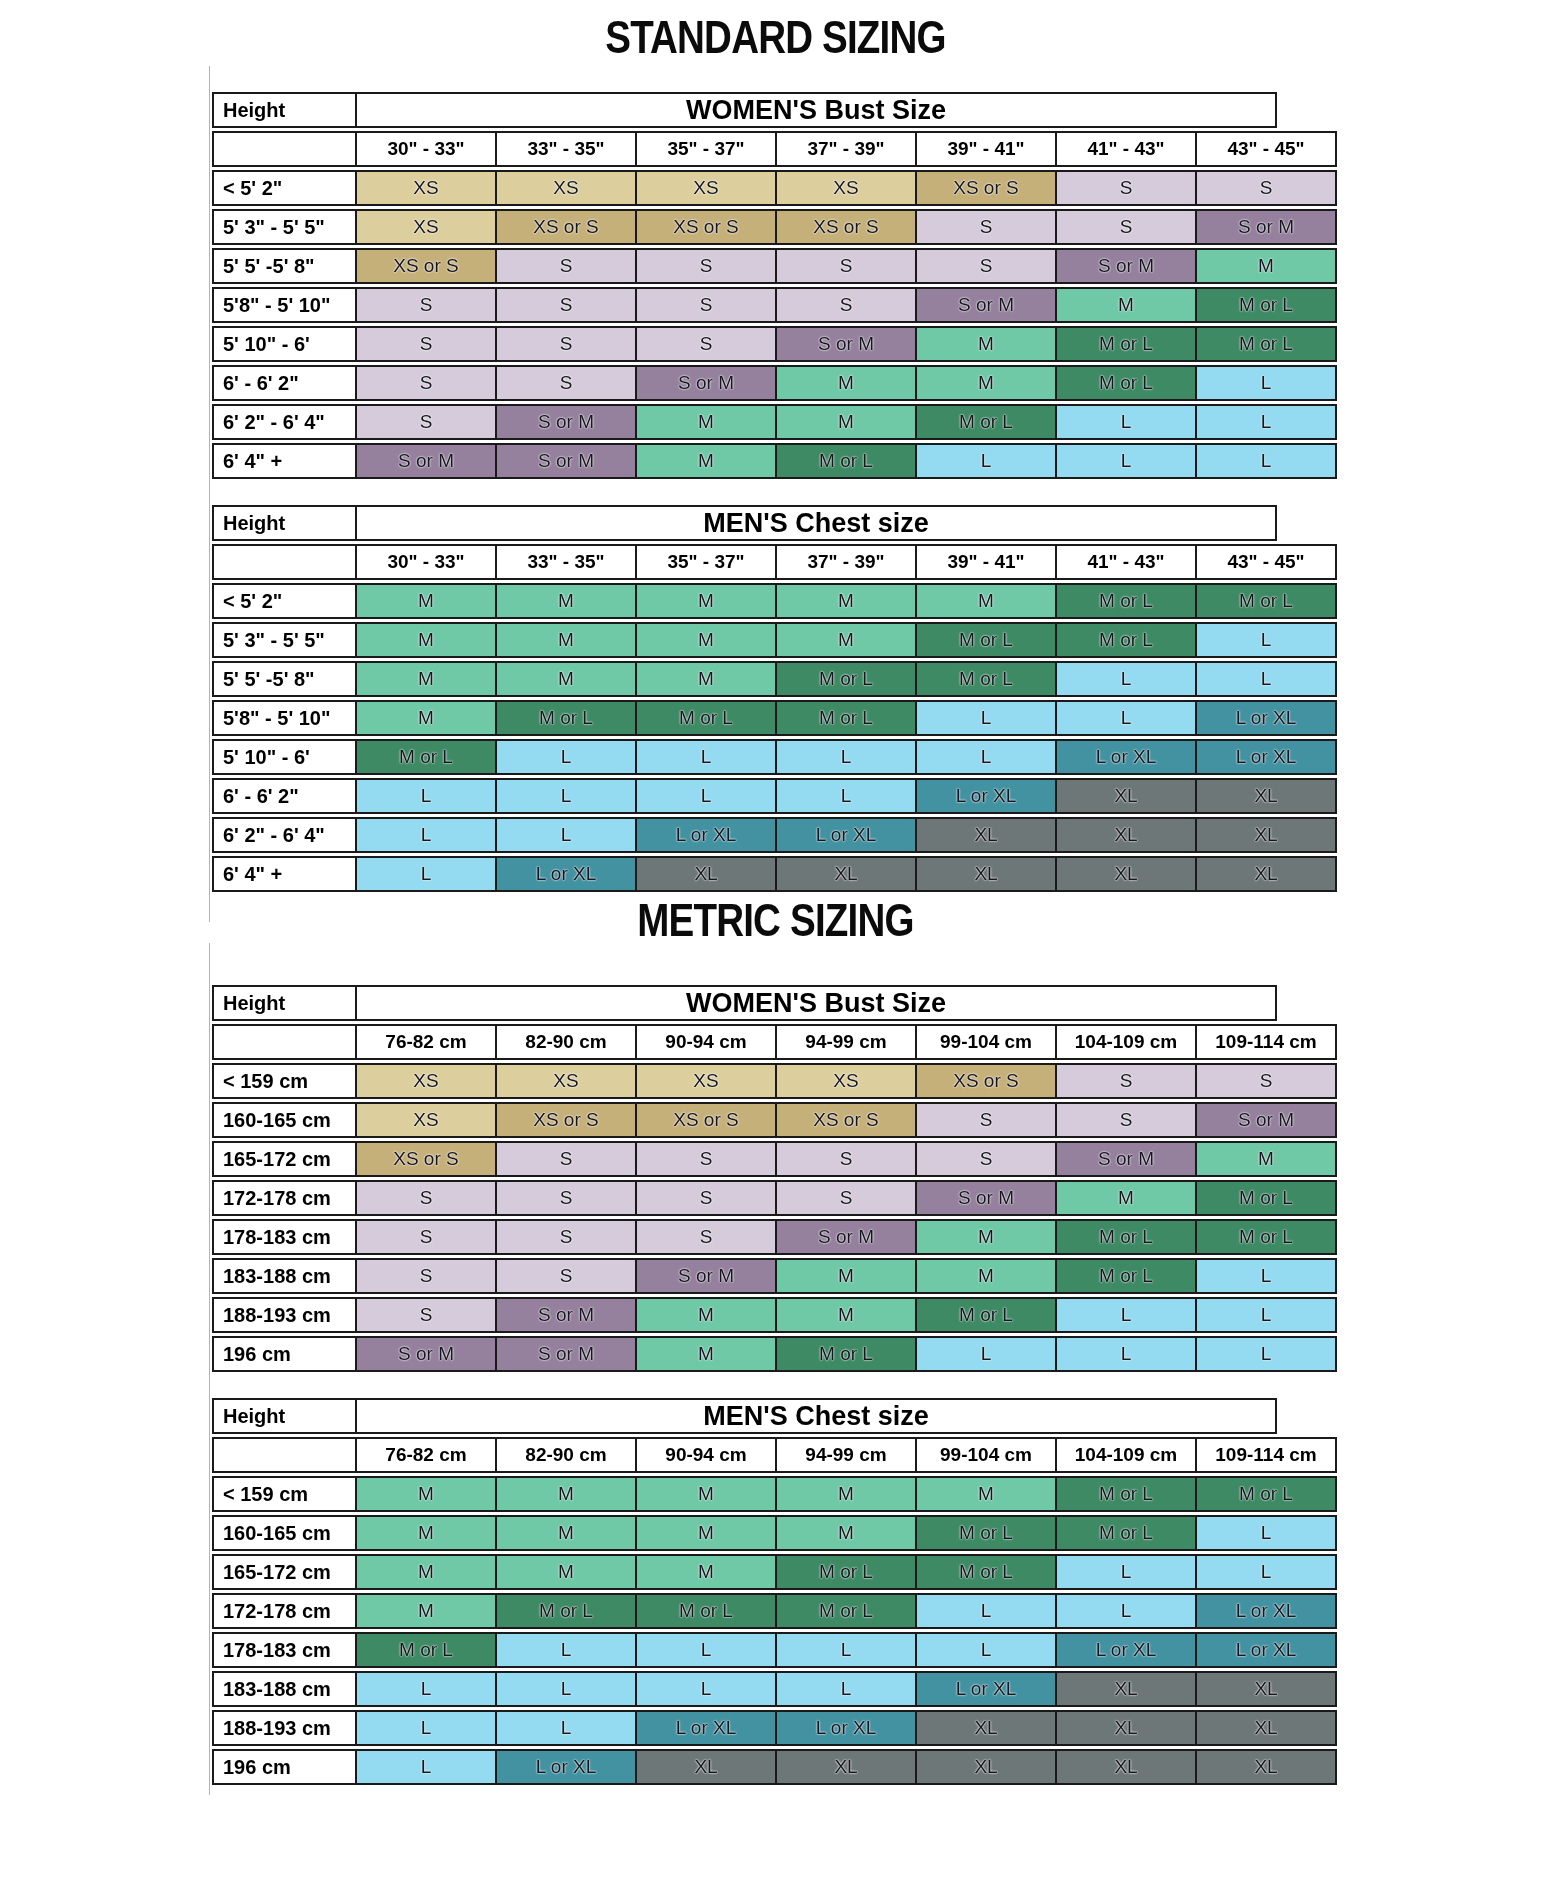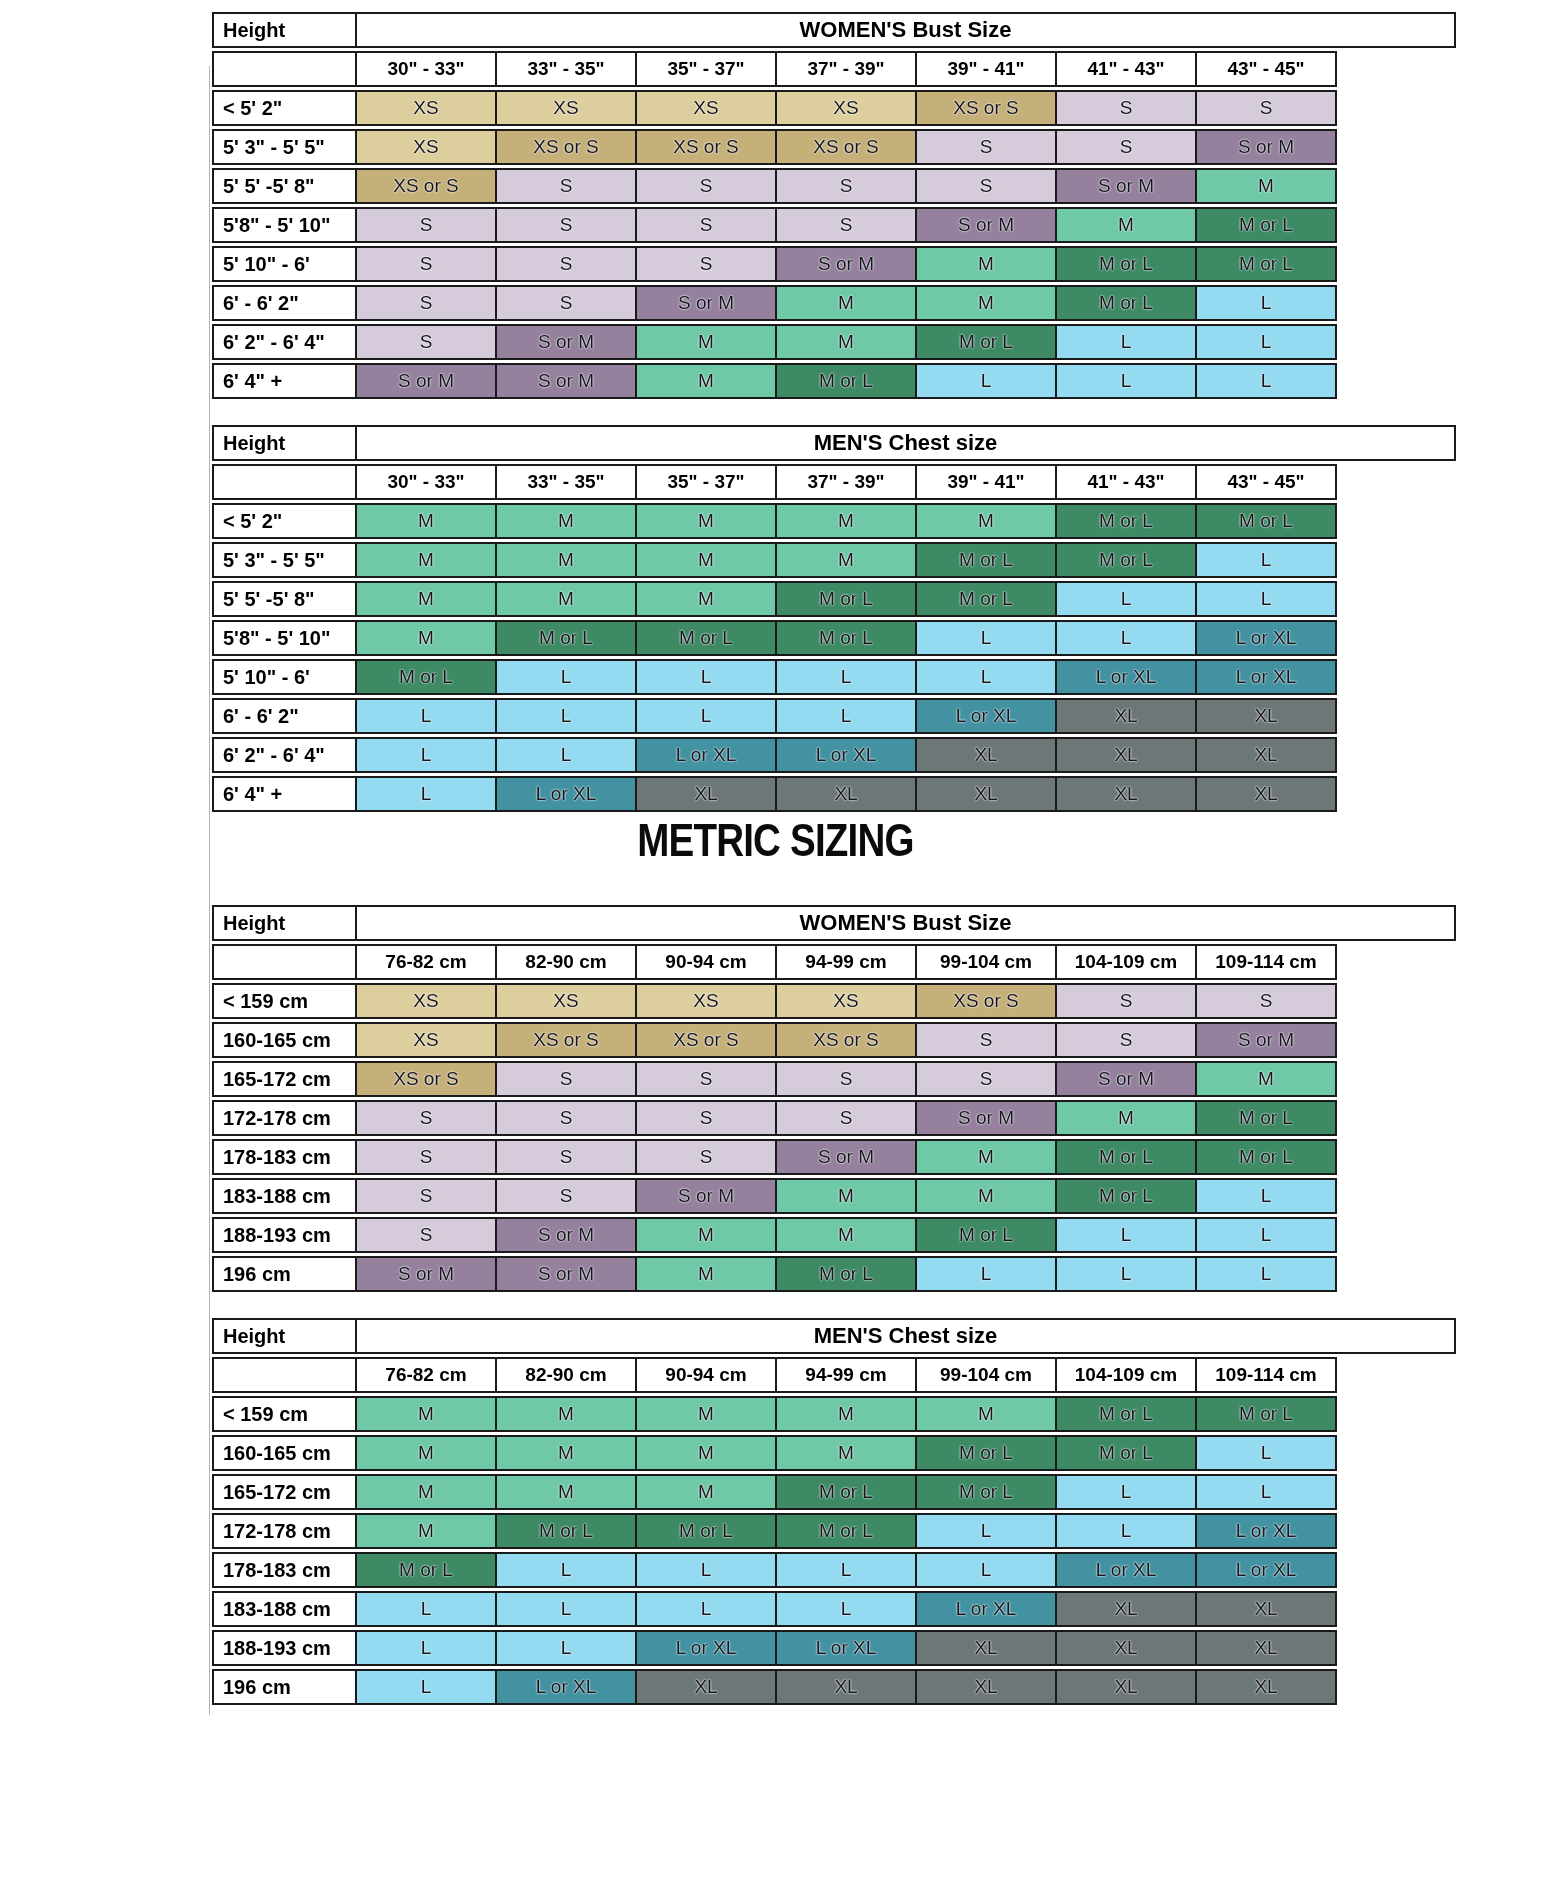--- a/index.html
+++ b/index.html
@@ -38,34 +38,37 @@
     font-size:19px;line-height:20px;
     background:#fff;
     white-space:nowrap;
   }
   .cell.first{
     border-left-width:2px;width:145px;
     justify-content:flex-start;padding-left:9px;
     font-weight:bold;font-size:20px;
   }
   .cell.group{
-    width:1099px;font-weight:bold;font-size:22px;
+    width:920px;font-weight:bold;font-size:27px;
   }
   .cell.colhead{width:140px;font-weight:bold;font-size:19px;}
   .cell.data{
     width:140px;color:#17171f;
     text-shadow:0 0 2px rgba(255,255,255,.85),0 0 2px rgba(255,255,255,.85);
   }
 </style>
 </head>
 <body>
 
 <main class="page">
     <section class="section section1">
       <div class="vline"></div>
+      <div class="title-wrap">
+        <h1 class="title">STANDARD SIZING</h1>
+      </div>
       <div class="tbl">
         <div class="trow">
           <div class="cell first">Height</div>
           <div class="cell group">WOMEN'S Bust Size</div>
         </div>
         <div class="trow">
           <div class="cell first"></div>
           <div class="cell colhead">30" - 33"</div>
           <div class="cell colhead">33" - 35"</div>
           <div class="cell colhead">35" - 37"</div>

